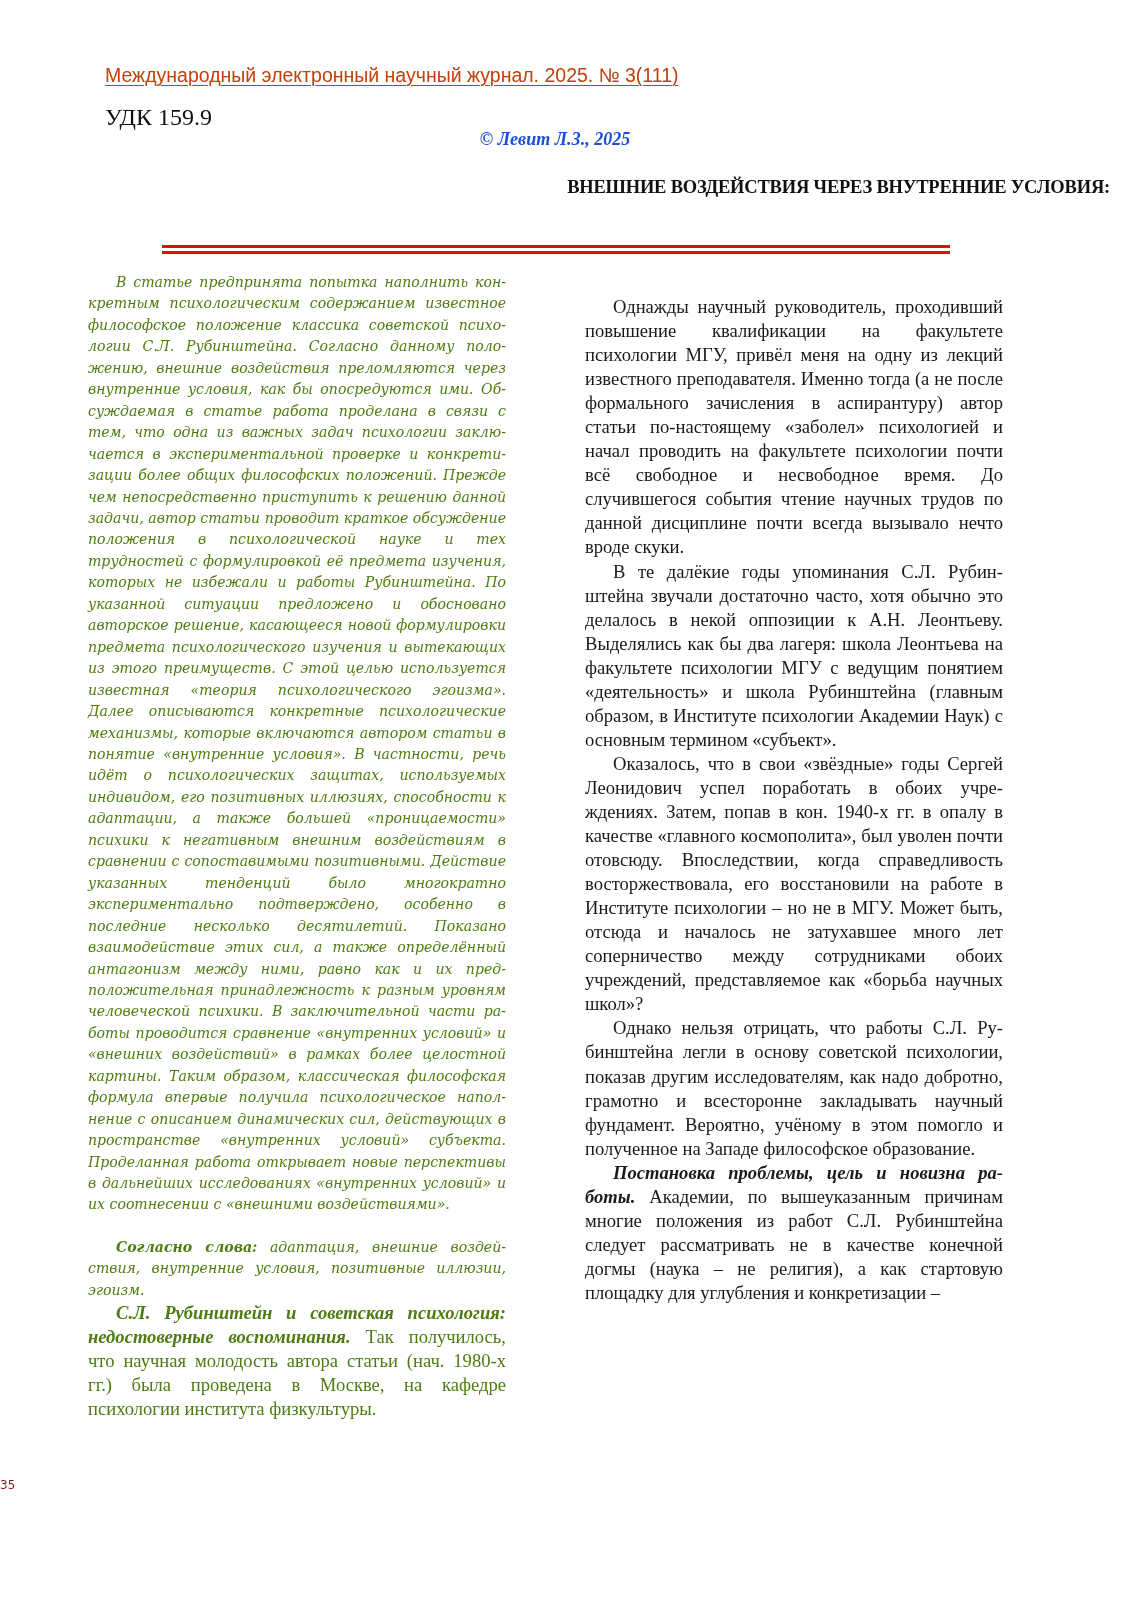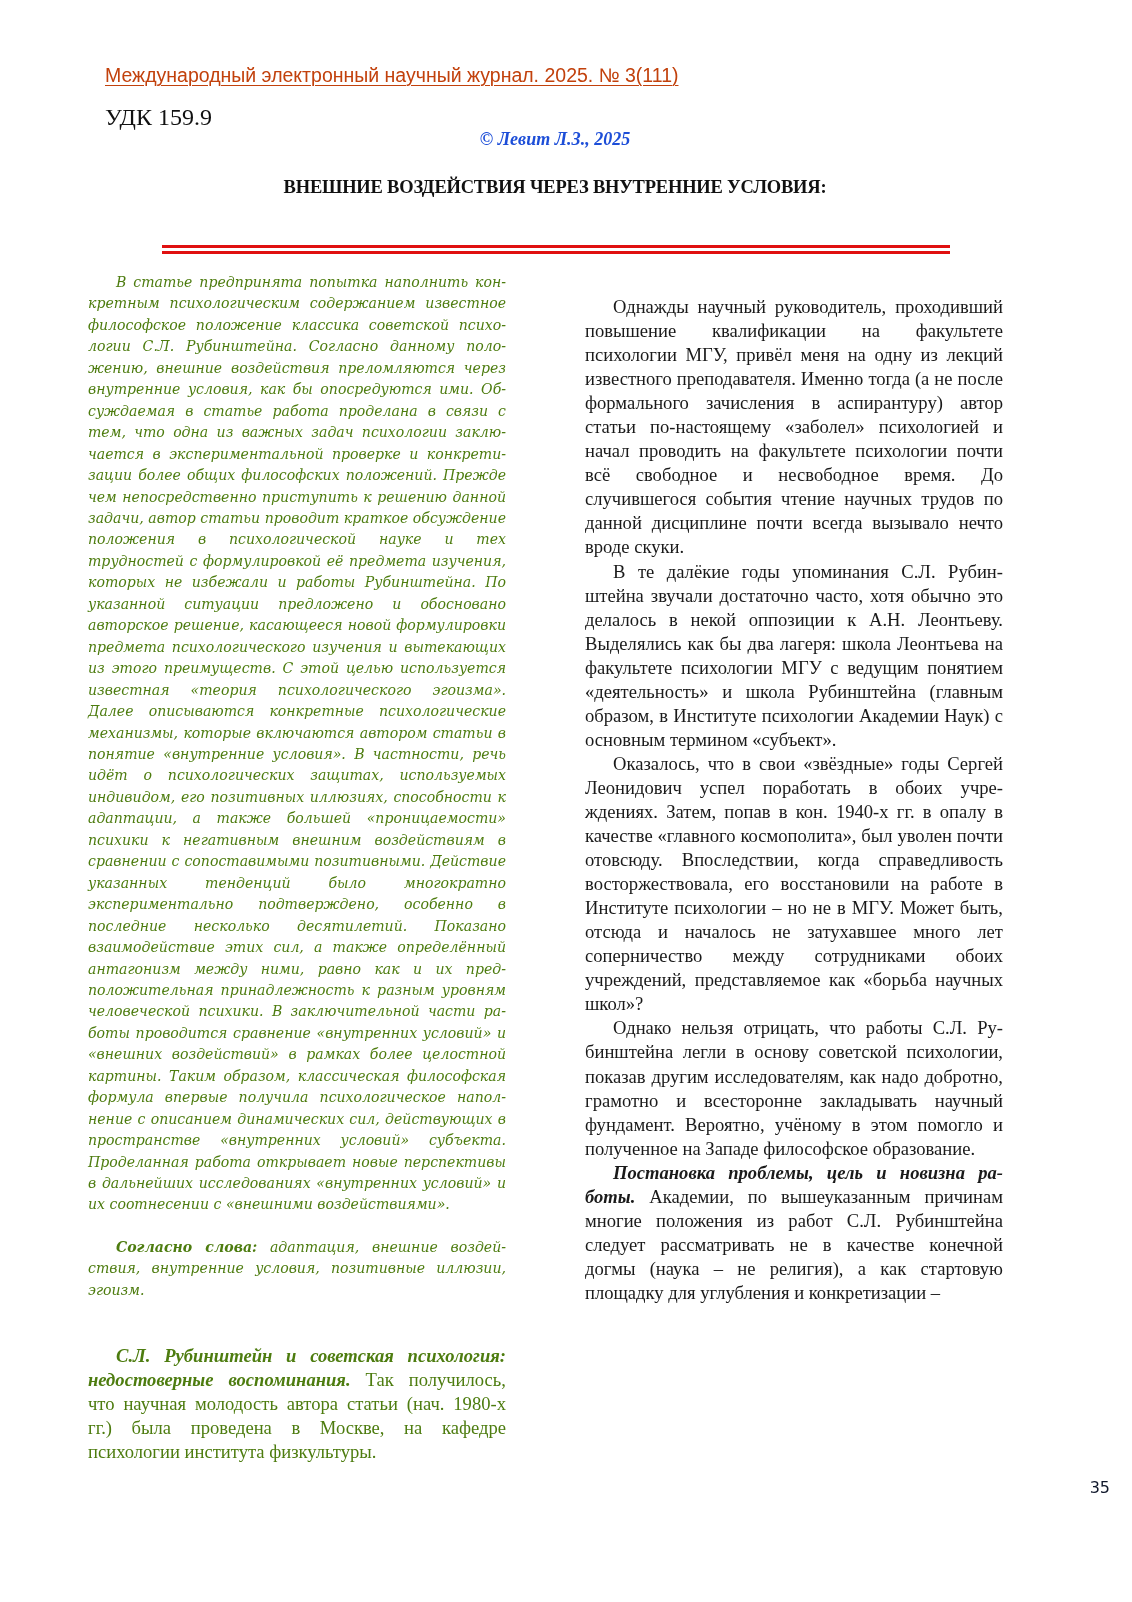--- a/index.html
+++ b/index.html
@@ -14,54 +14,54 @@
   .udk {
     left: 105px; top: 104px;
     font-family: "Liberation Serif", serif; font-size: 24px; color: #111;
   }
   .copyright {
     left: 0; width: 1110px; top: 129px; text-align: center;
     font-family: "Liberation Serif", serif; font-size: 18px; font-weight: bold; font-style: italic;
     color: #1d4ed8;
   }
   .title {
-    left: 0; width: 1110px; top: 174px; text-align: center;
+    left: 0; width: 1110px; top: 174px; text-align: right;
     font-family: "Liberation Serif", serif; font-size: 18.5px; font-weight: bold;
     line-height: 26px; color: #111; letter-spacing: -0.2px;
   }
   .title div { white-space: nowrap; }
   .rule { left: 162px; width: 788px; height: 3px; background: #e01010; }
   .rule.r1 { top: 245px; }
   .rule.r2 { top: 251px; }
 
   .col-left {
     left: 88px; width: 418px; top: 272px;
     font-family: "DejaVu Serif", serif; font-size: 14.1px; line-height: 21.45px;
     text-align: justify; color: #4d7c0f;
   }
   .col-left p { margin: 0; text-indent: 28px; hyphens: manual; }
   .col-left .abstract { font-style: italic; }
   .col-left .keywords { font-style: italic; margin-top: 21px; }
   .col-left .keywords b { font-weight: bold; }
   .col-left .section {
-    margin-top: 43px; font-family: "Liberation Serif", serif; font-size: 18.6px; line-height: 24px;
+    font-family: "Liberation Serif", serif; font-size: 18.6px; line-height: 24px;
   }
   .col-left .section b { font-style: italic; }
 
   .col-right {
     left: 585px; width: 418px; top: 295px;
     font-family: "Liberation Serif", serif; font-size: 18.6px; line-height: 24.05px;
     text-align: justify; color: #1a1a1a;
   }
   .col-right p { margin: 0; text-indent: 28px; }
   .col-right b { font-style: italic; }
 
   .page-num {
-    left: 0; width: 1110px; top: 1478px; text-align: right;
-    font-family: "DejaVu Sans", sans-serif; font-size: 16px; color: #0f172a;
+    left: 0; width: 1110px; top: 1478px; text-align: left;
+    font-family: "DejaVu Sans", sans-serif; font-size: 12px; color: #7f1d1d;
   }
 </style>
 </head>
 <body>
 
 <a class="abs journal-link">Международный электронный научный журнал. 2025. № 3(111)</a>
 <div class="abs udk">УДК 159.9</div>
 <div class="abs copyright">© Левит Л.З., 2025</div>
 <div class="abs title">
   <div>ВНЕШНИЕ ВОЗДЕЙСТВИЯ ЧЕРЕЗ ВНУТРЕННИЕ УСЛОВИЯ:</div>

